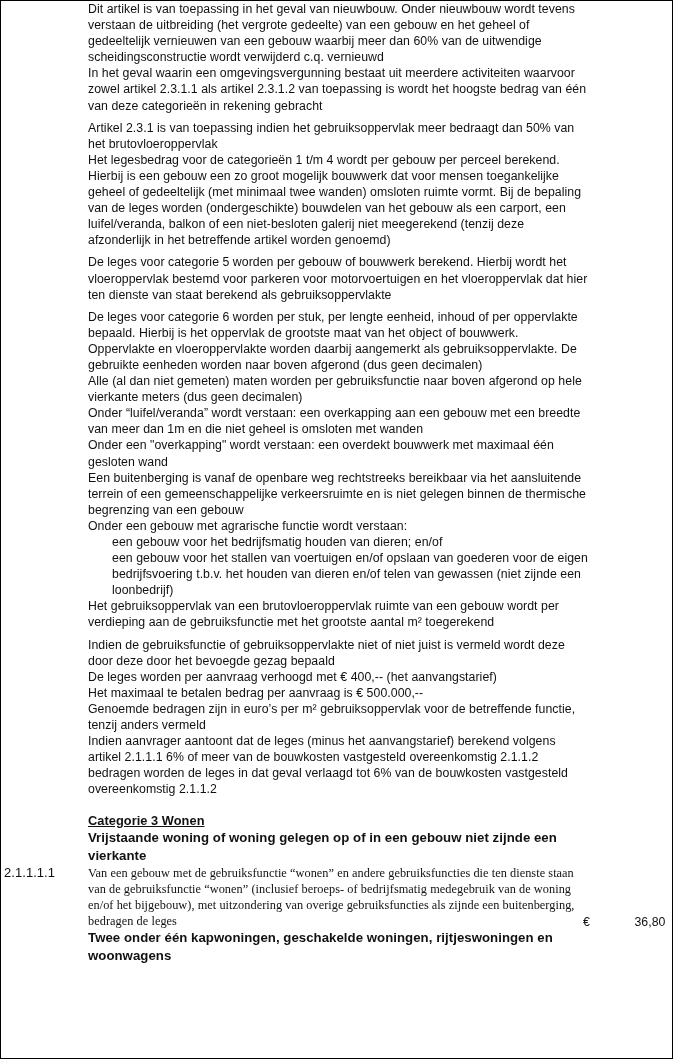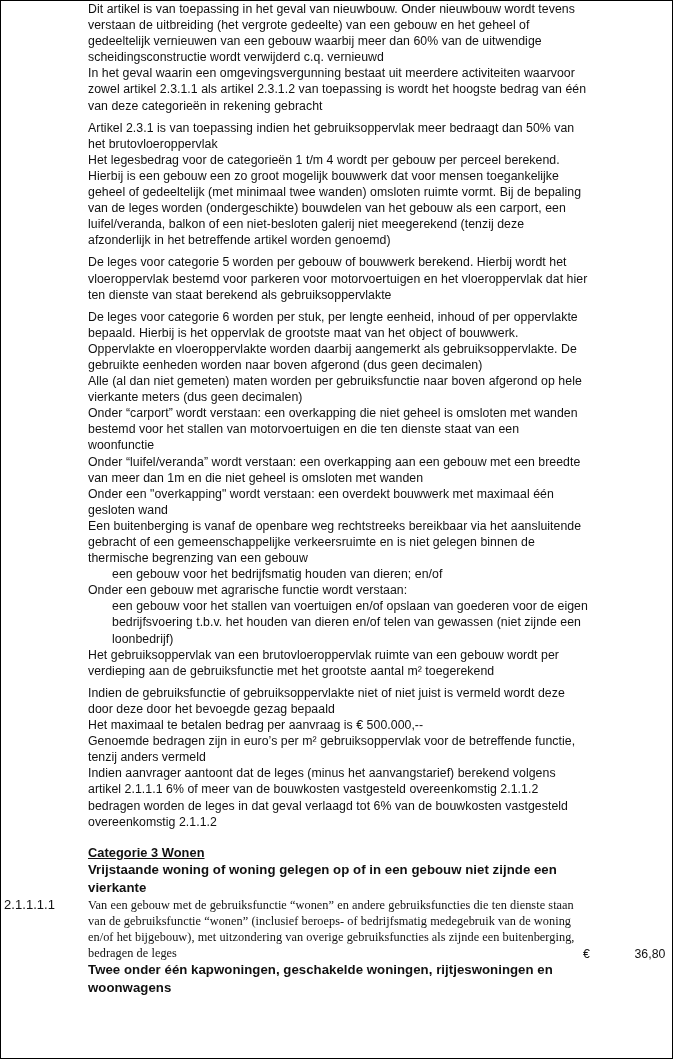--- a/index.html
+++ b/index.html
@@ -30,30 +30,30 @@
     <p class="p">Dit artikel is van toepassing in het geval van nieuwbouw. Onder nieuwbouw wordt tevens verstaan de uitbreiding (het vergrote gedeelte) van een gebouw en het geheel of gedeeltelijk vernieuwen van een gebouw waarbij meer dan 60% van de uitwendige scheidingsconstructie wordt verwijderd c.q. vernieuwd</p>
     <p class="p">In het geval waarin een omgevingsvergunning bestaat uit meerdere activiteiten waarvoor zowel artikel 2.3.1.1 als artikel 2.3.1.2 van toepassing is wordt het hoogste bedrag van één van deze categorieën in rekening gebracht</p>
     <div class="gap"></div>
     <p class="p">Artikel 2.3.1 is van toepassing indien het gebruiksoppervlak meer bedraagt dan 50% van het brutovloeroppervlak</p>
     <p class="p">Het legesbedrag voor de categorieën 1 t/m 4 wordt per gebouw per perceel berekend. Hierbij is een gebouw een zo groot mogelijk bouwwerk dat voor mensen toegankelijke geheel of gedeeltelijk (met minimaal twee wanden) omsloten ruimte vormt. Bij de bepaling van de leges worden (ondergeschikte) bouwdelen van het gebouw als een carport, een luifel/veranda, balkon of een niet-besloten galerij niet meegerekend (tenzij deze afzonderlijk in het betreffende artikel worden genoemd)</p>
     <div class="gap"></div>
     <p class="p">De leges voor categorie 5 worden per gebouw of bouwwerk berekend. Hierbij wordt het vloeroppervlak bestemd voor parkeren voor motorvoertuigen en het vloeroppervlak dat hier ten dienste van staat berekend als gebruiksoppervlakte</p>
     <div class="gap"></div>
     <p class="p">De leges voor categorie 6 worden per stuk, per lengte eenheid, inhoud of per oppervlakte bepaald. Hierbij is het oppervlak de grootste maat van het object of bouwwerk. Oppervlakte en vloeroppervlakte worden daarbij aangemerkt als gebruiksoppervlakte. De gebruikte eenheden worden naar boven afgerond (dus geen decimalen)</p>
     <p class="p">Alle (al dan niet gemeten) maten worden per gebruiksfunctie naar boven afgerond op hele vierkante meters (dus geen decimalen)</p>
-    <p class="p">Onder “carport” wordt verstaan: een overkapping die niet geheel is omsloten met wanden bestemd voor het stallen van motorvoertuigen en die ten dienste staat van een woonfunctie</p>
     <p class="p">Onder “luifel/veranda” wordt verstaan: een overkapping aan een gebouw met een breedte van meer dan 1m en die niet geheel is omsloten met wanden</p>
     <p class="p">Onder een "overkapping" wordt verstaan: een overdekt bouwwerk met maximaal één gesloten wand</p>
-    <p class="p">Een buitenberging is vanaf de openbare weg rechtstreeks bereikbaar via het aansluitende gebracht of een gemeenschappelijke verkeersruimte en is niet gelegen binnen de thermische begrenzing van een gebouw</p>
+    <p class="p">Een buitenberging is vanaf de openbare weg rechtstreeks bereikbaar via het aansluitende terrein of een gemeenschappelijke verkeersruimte en is niet gelegen binnen de thermische begrenzing van een gebouw</p>
+    <p class="p">Onder een gebouw met agrarische functie wordt verstaan:</p>
     <p class="p indent">een gebouw voor het bedrijfsmatig houden van dieren; en/of</p>
-    <p class="p">Onder een gebouw met agrarische functie wordt verstaan:</p>
     <p class="p indent">een gebouw voor het stallen van voertuigen en/of opslaan van goederen voor de eigen bedrijfsvoering t.b.v. het houden van dieren en/of telen van gewassen (niet zijnde een loonbedrijf)</p>
     <p class="p">Het gebruiksoppervlak van een brutovloeroppervlak ruimte van een gebouw wordt per verdieping aan de gebruiksfunctie met het grootste aantal m² toegerekend</p>
     <div class="gap"></div>
     <p class="p">Indien de gebruiksfunctie of gebruiksoppervlakte niet of niet juist is vermeld wordt deze door deze door het bevoegde gezag bepaald</p>
+    <p class="p">De leges worden per aanvraag verhoogd met  € 400,-- (het aanvangstarief)</p>
     <p class="p">Het maximaal te betalen bedrag per aanvraag is € 500.000,--</p>
     <p class="p">Genoemde bedragen zijn in euro’s per m² gebruiksoppervlak voor de betreffende functie, tenzij anders vermeld</p>
     <p class="p">Indien aanvrager aantoont dat de leges (minus het aanvangstarief) berekend volgens artikel 2.1.1.1  6% of meer van de bouwkosten vastgesteld overeenkomstig 2.1.1.2 bedragen worden de leges in dat geval verlaagd tot 6% van de bouwkosten vastgesteld overeenkomstig 2.1.1.2</p>
     <div class="gap-big"></div>
     <p class="p cat-title">Categorie 3 Wonen</p>
     <p class="p sub-title">Vrijstaande woning of woning gelegen op of in een gebouw niet zijnde een vierkante</p>
     <div class="row">
       <span class="num">2.1.1.1.1</span>
       <p class="p" style="width:490px;font-family:Liberation Serif, serif;">Van een gebouw met de gebruiksfunctie “wonen” en andere gebruiksfuncties die ten dienste staan van de gebruiksfunctie “wonen” (inclusief beroeps- of bedrijfsmatig medegebruik van de woning en/of het bijgebouw), met uitzondering van overige gebruiksfuncties als zijnde een buitenberging, bedragen de leges</p>
       <span class="cur" style="bottom:0;">€</span>

